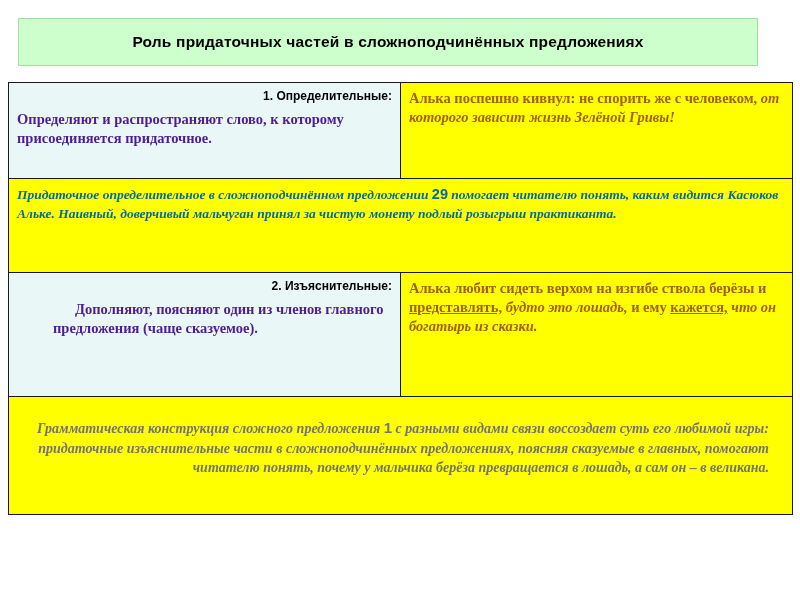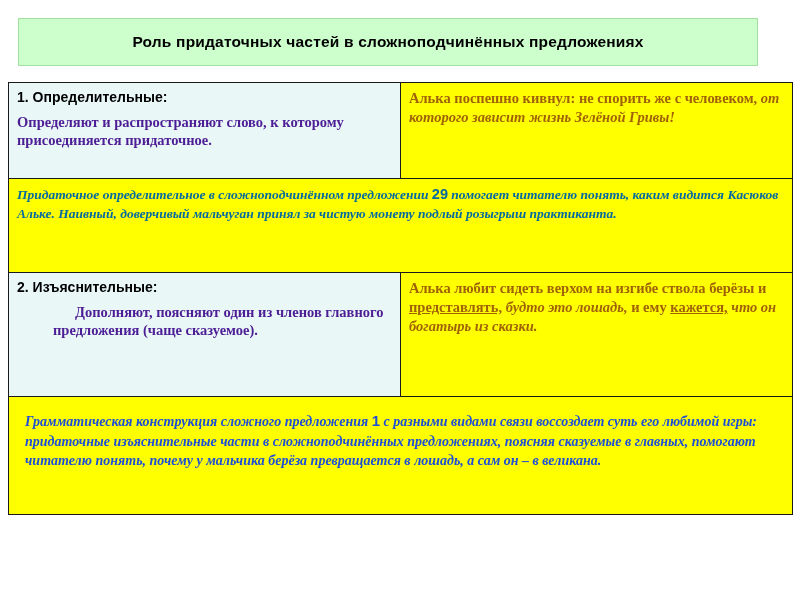--- a/index.html
+++ b/index.html
@@ -76,25 +76,26 @@
   .cell-izy-right {
     background: #ffff00;
     height: 124px;
   }
   .cell-note2 {
     background: #ffff00;
     height: 118px;
   }
   .heading {
     font-family: "Liberation Sans", sans-serif;
-    font-size: 14px;
+    font-size: 12px;
     font-weight: bold;
     color: #000000;
     margin: 0 0 6px 0;
     line-height: 1.25;
+    text-align: right;
   }
   .body-serif {
     font-family: "Liberation Serif", serif;
     font-size: 14.5px;
     font-weight: bold;
     color: #4c1d95;
     line-height: 1.3;
     margin: 0;
   }
   .body-serif-indent {
@@ -129,23 +130,24 @@
     font-style: normal;
     font-family: "Liberation Sans", sans-serif;
     font-weight: bold;
     font-size: 14.5px;
   }
   .note2-text {
     font-family: "Liberation Serif", serif;
     font-size: 14px;
     font-style: italic;
     font-weight: bold;
-    color: #1d4ed8;
+    color: #737373;
     line-height: 1.38;
-    margin: 8px;
+    margin: 15px;
+    text-align: right;
   }
   .note2-text .num {
     font-style: normal;
     font-family: "Liberation Sans", sans-serif;
     font-weight: bold;
     font-size: 15px;
   }
 </style>
 </head>
 <body>

